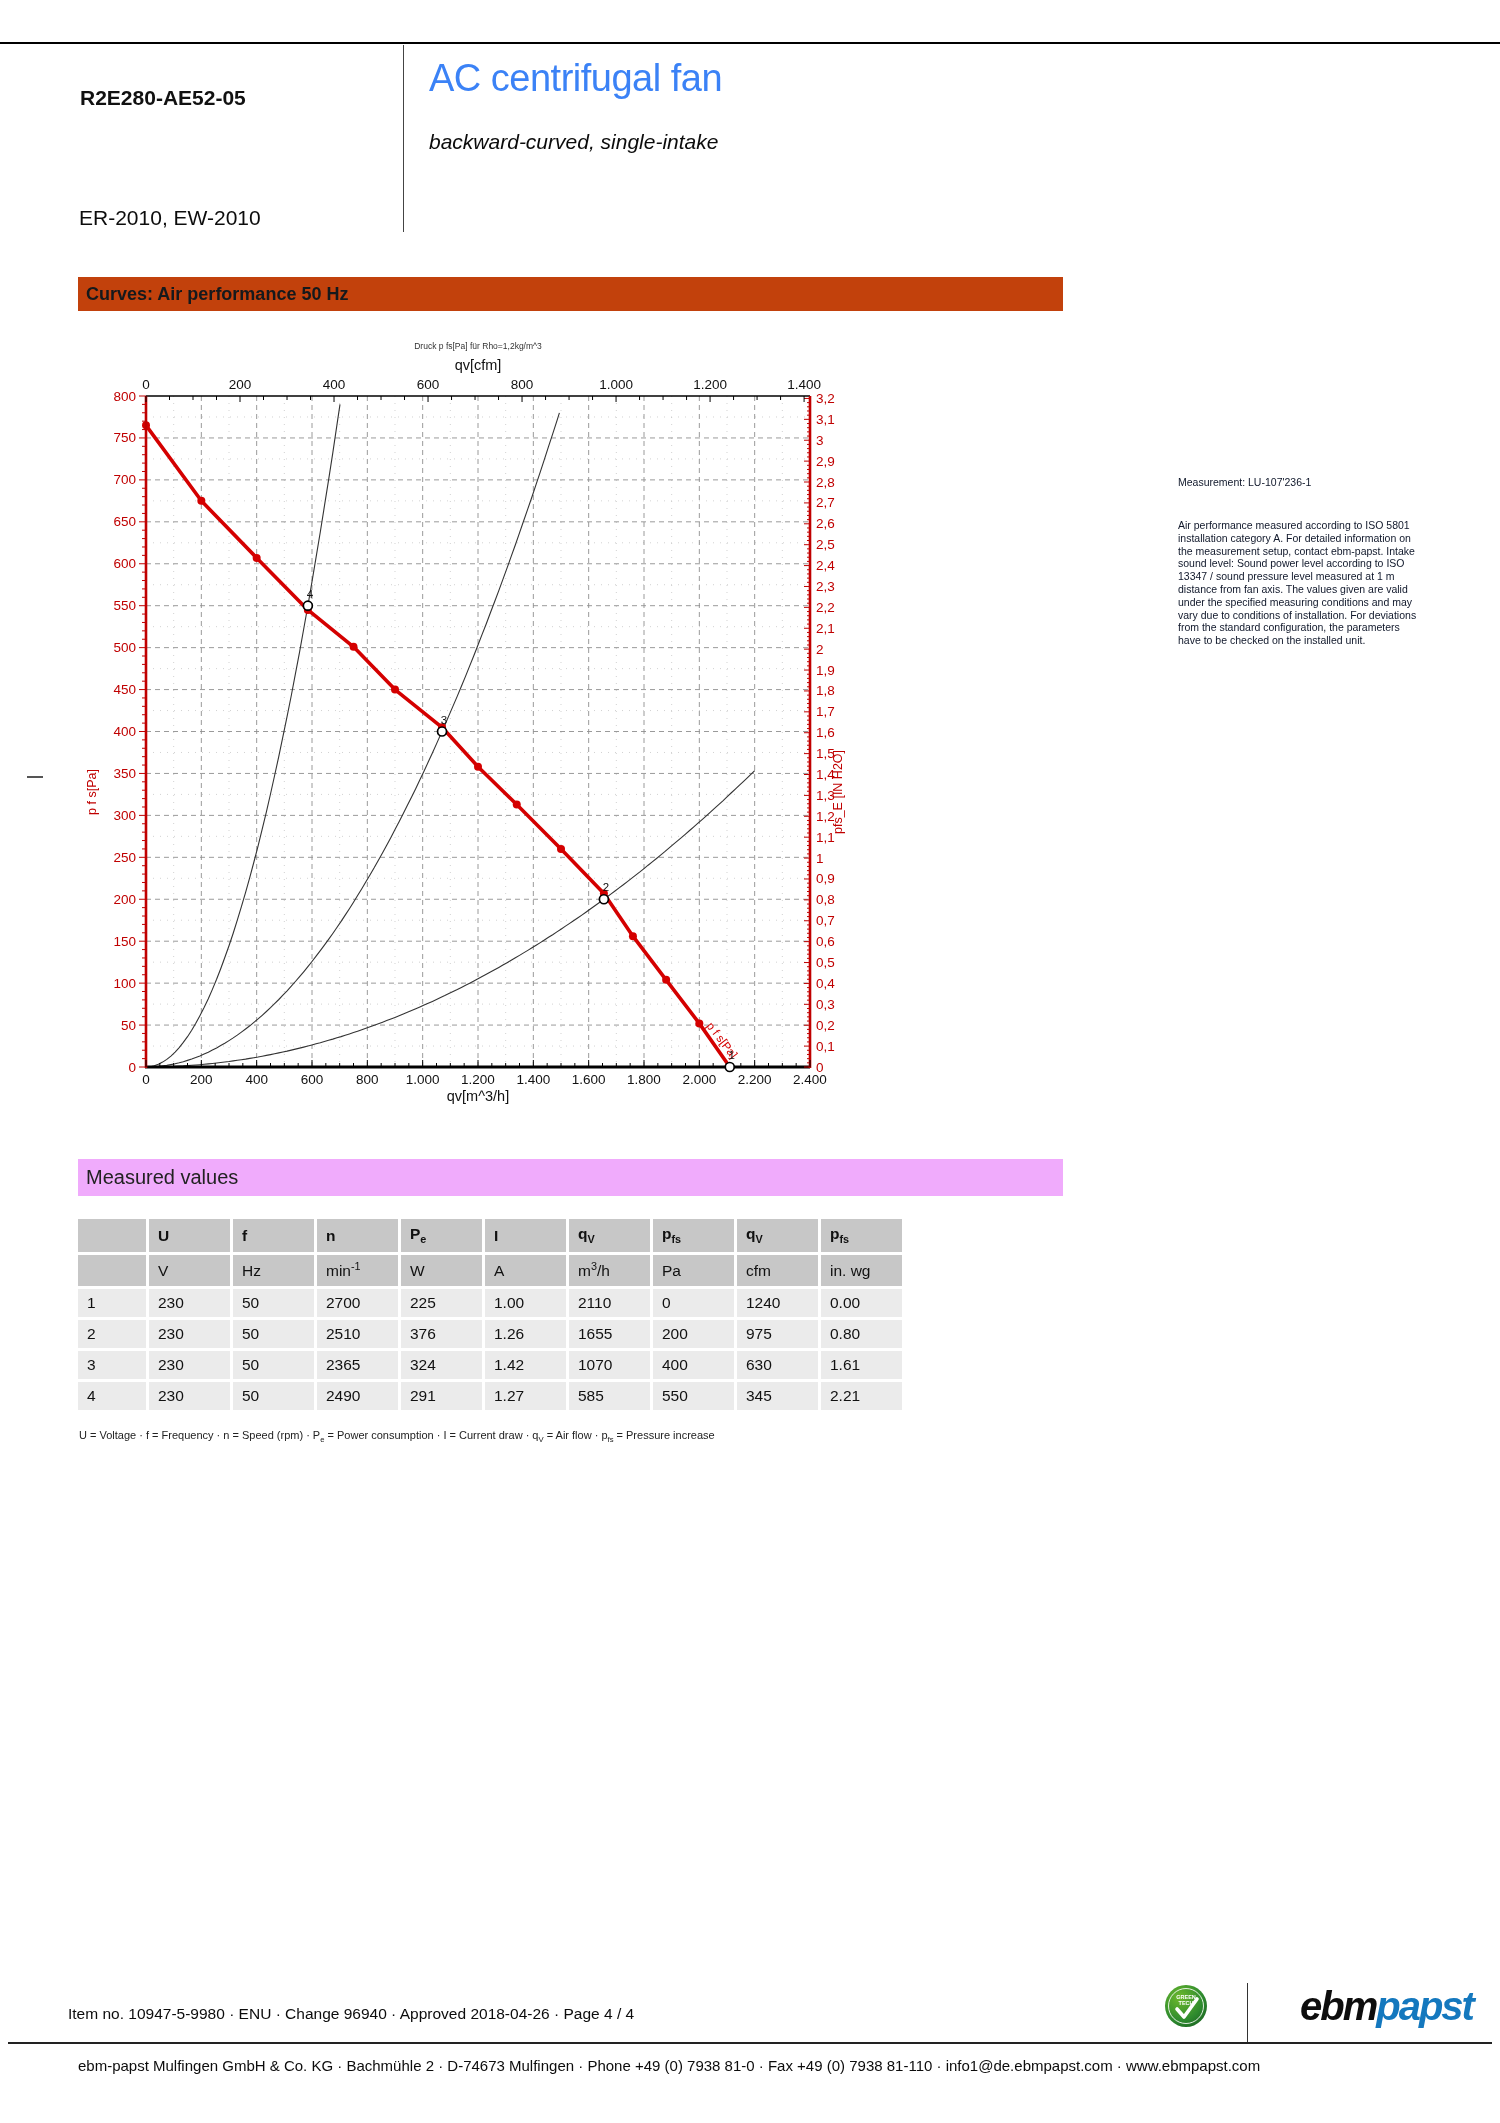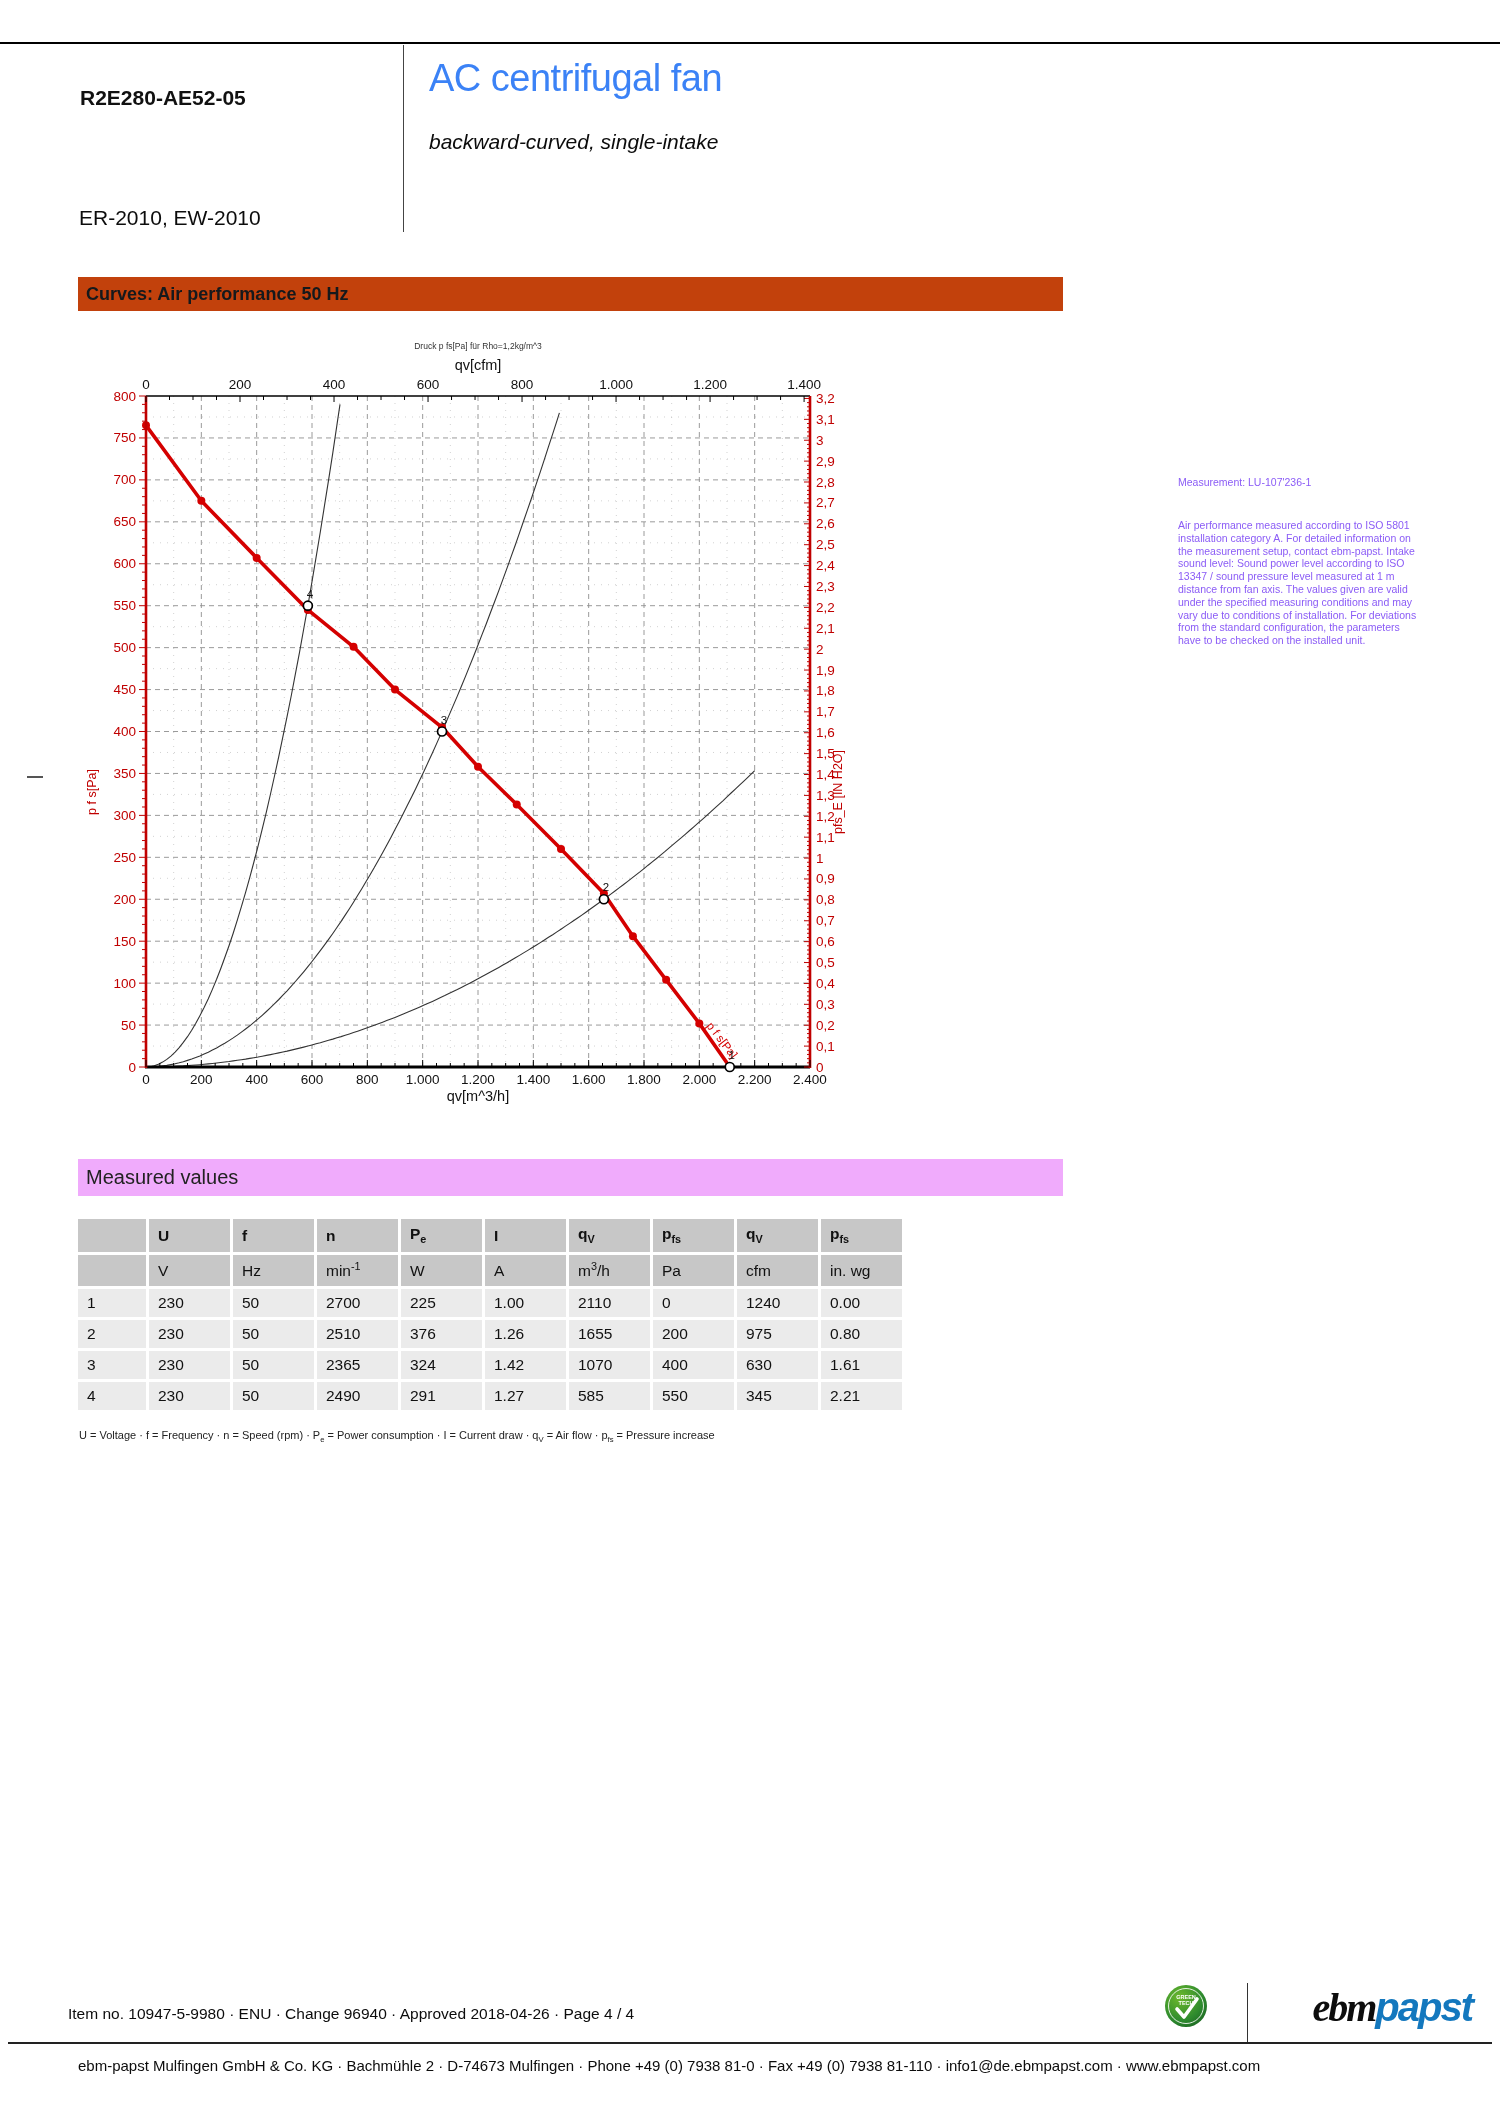--- a/index.html
+++ b/index.html
@@ -8,37 +8,37 @@
   .top-rule{left:0;top:42px;width:1500px;height:2px;background:#000;}
   .model{left:80px;top:86px;font-size:21px;font-weight:bold;letter-spacing:0px;}
   .header-divider{left:403px;top:45px;width:1px;height:187px;background:#444;}
   .title{left:429px;top:57px;font-size:38px;font-weight:400;letter-spacing:-0.5px;color:#3b82f6;}
   .subtitle{left:429px;top:130px;font-size:21px;color:#0c0c0c;font-style:italic;}
   .series{left:79px;top:206px;font-size:21px;color:#0c0c0c;}
   .bar{left:78px;width:985px;box-sizing:border-box;padding-left:8px;display:flex;align-items:center;}
   .curves-bar{top:277px;height:34px;background:#c2410c;font-size:18px;font-weight:bold;color:#15191c;}
   .measured-bar{top:1159px;height:37px;background:#f0abfc;font-size:20px;font-weight:400;color:#222;}
   #chart{left:0;top:0;width:900px;height:1120px;}
-  .note{left:1178px;top:476px;width:243px;color:#8b5cf6;}
+  .note{left:1178px;top:476px;width:243px;color:#0f172a;}
   .note-title{font-size:10.5px;margin-bottom:21px;}
   .note-body{font-size:10.5px;line-height:1.22;margin-top:31px;}
   #mv-table{left:78px;top:1216px;border-collapse:separate;border-spacing:3px;margin-left:-3px;}
   #mv-table td{font-size:15.5px;padding:0 0 0 9px;vertical-align:middle;}
   #mv-table .hrow td{background:#c7c7c7;height:33px;}
   #mv-table .urow td{background:#c7c7c7;height:31px;}
   #mv-table .drow td{background:#ebebeb;height:28px;}
   #mv-table td.c0{width:59px;}
   #mv-table td.cn{width:72px;}
   #mv-table .hrow td{font-weight:bold;}
   .footnote{left:79px;top:1429px;font-size:11px;color:#222;}
   sup,sub{font-size:70%;}
   .item-line{left:68px;top:2005px;font-size:15.5px;color:#0c0c0c;}
   .footer-divider{left:1247px;top:1983px;width:1px;height:59px;background:#333;}
   .logo{left:1300px;top:1984px;width:172px;text-align:right;font-size:40px;font-weight:bold;font-style:italic;letter-spacing:-2px;white-space:nowrap;}
-  .logo-ebm{color:#0d0d0d;font-family:Liberation Serif, serif;}
+  .logo-ebm{color:#0d0d0d;}
   .logo-papst{color:#1478be;}
   .bottom-rule{left:8px;top:2042px;width:1484px;height:2px;background:#222;}
   .address{left:78px;top:2057px;font-size:15px;color:#0c0c0c;}
   .left-dash{left:27px;top:776px;width:16px;height:2px;background:#555;}
   #badge{left:1163px;top:1983px;}
 </style>
 </head>
 <body>
 
 <div>

